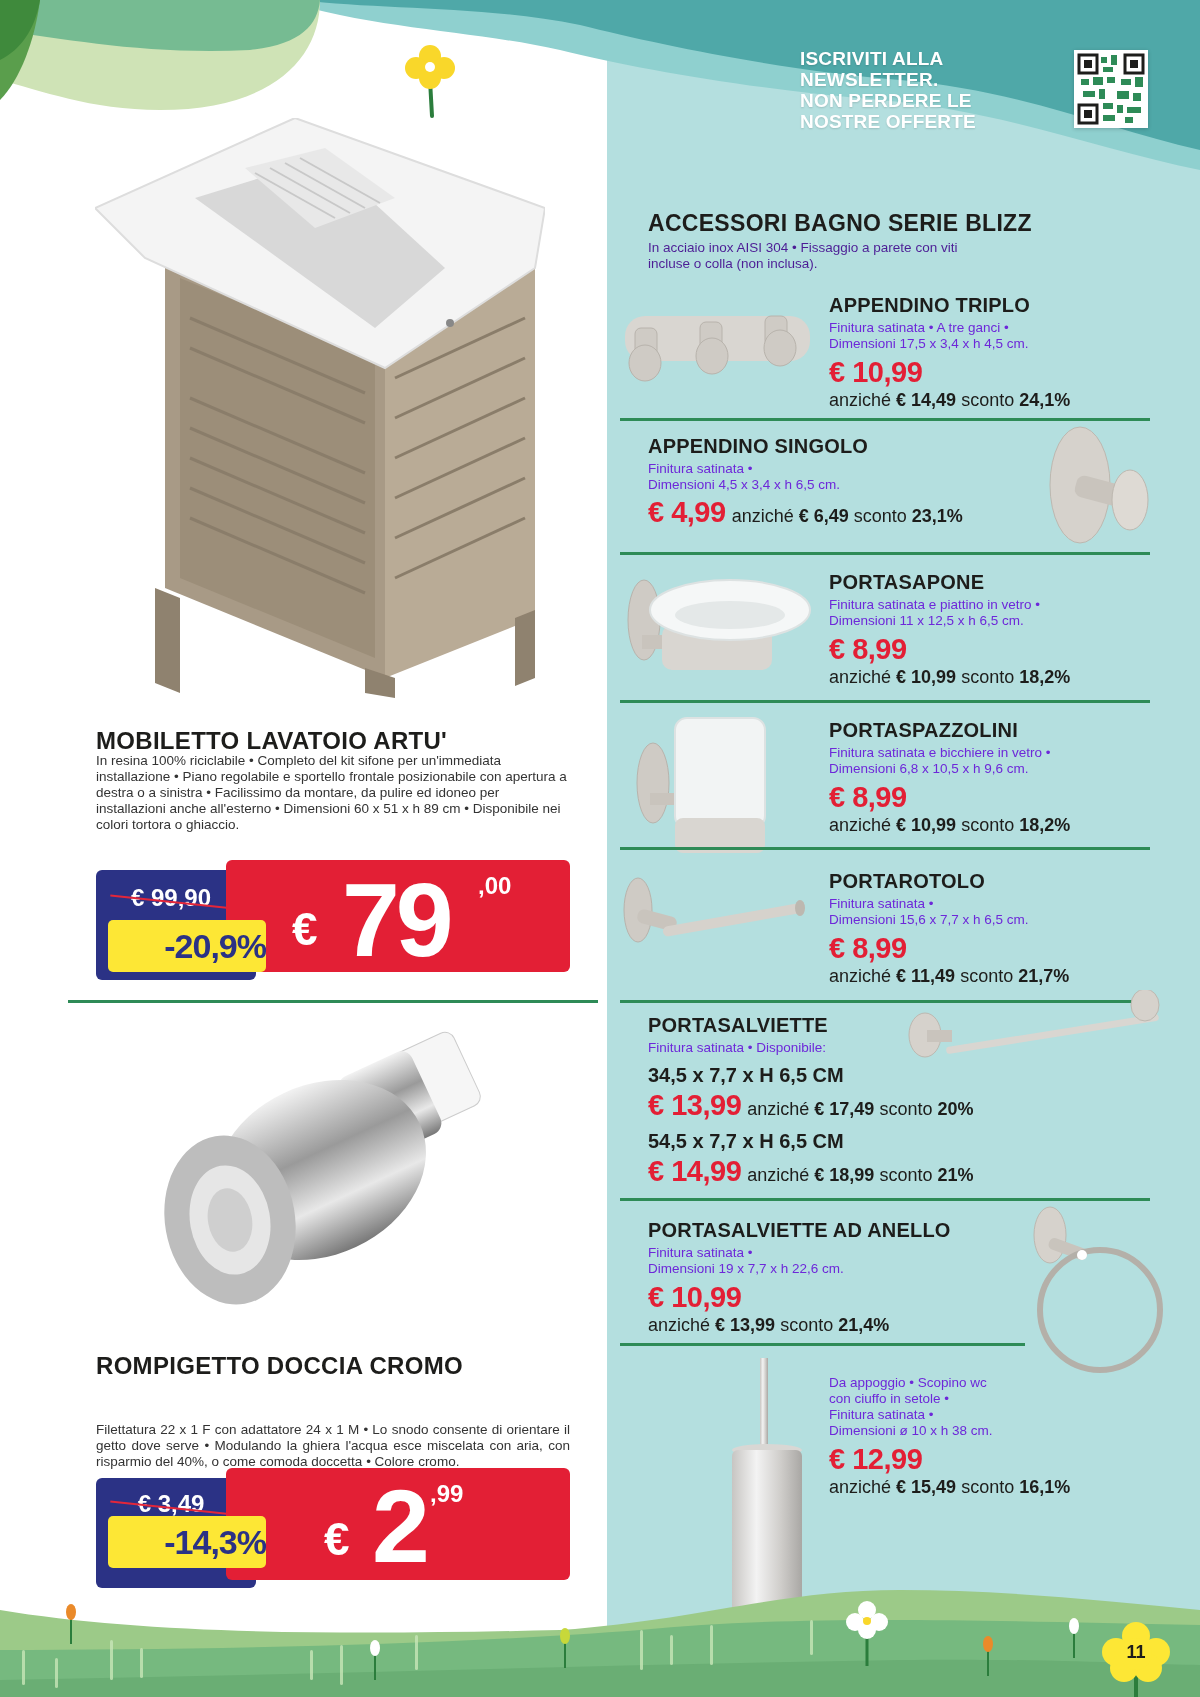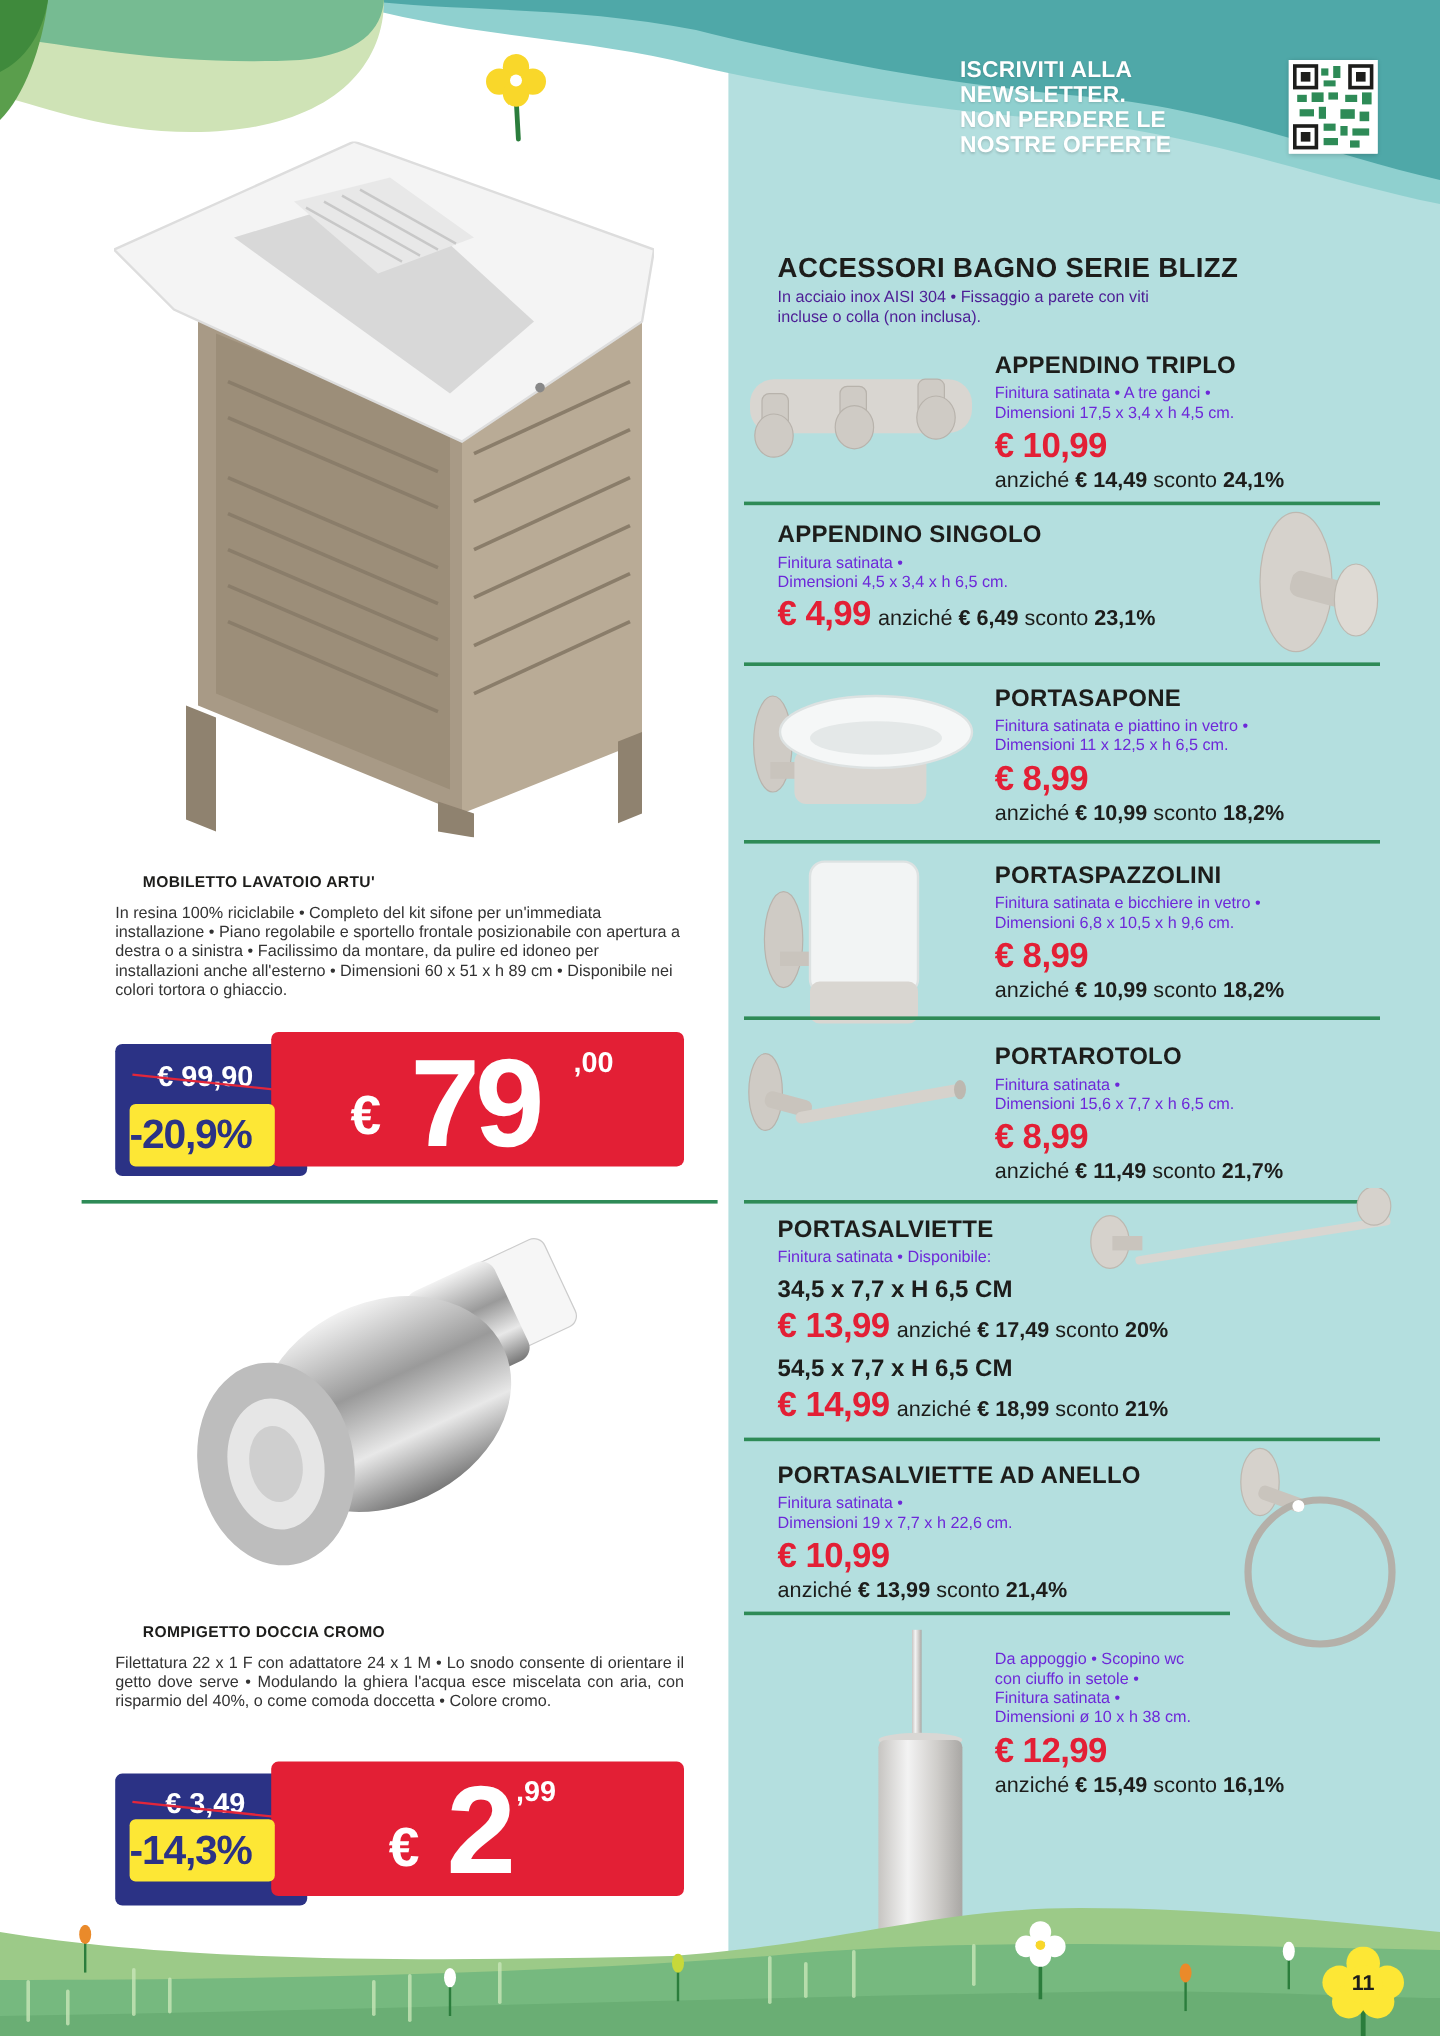--- a/index.html
+++ b/index.html
@@ -8,29 +8,29 @@
 
   .right-panel { position: absolute; left: 607px; top: 0; width: 593px; height: 1697px; background: #b4dfdf; }
   .top-wave { position: absolute; left: 0; top: 0; width: 1200px; height: 200px; }
   .bottom-grass { position: absolute; left: 0; top: 1590px; width: 1200px; height: 107px; }
 
   .newsletter { position: absolute; right: 140px; top: 48px; width: 260px; text-align: left; color: #fff; font-weight: 900; font-size: 19px; line-height: 21px; letter-spacing: 0.2px; text-shadow: 0 1px 2px rgba(0,0,0,0.15); }
   .qr { position: absolute; left: 1074px; top: 50px; width: 74px; height: 78px; background: #fff; border: 3px solid #fff; box-shadow: 0 1px 4px rgba(0,0,0,0.2); }
 
   
   .product-img { position: absolute; }
-  .left-title { position: absolute; left: 96px; font-weight: 700; font-size: 13px; letter-spacing: 0.3px; margin-left: 23px; }
+  .left-title { position: absolute; left: 96px; font-weight: 700; font-size: 24px; letter-spacing: 0.3px; }
   .left-desc { position: absolute; left: 96px; width: 474px; font-size: 13.5px; line-height: 16px; color: #333; }
-  .justify { text-align: justify; }
+  .justify { text-align: justify; margin-top: 44px; }
 
   .price-block { position: absolute; left: 96px; width: 474px; height: 115px; }
   .pb-blue { position: absolute; left: 0; top: 10px; width: 160px; height: 110px; background: #2b3285; border-radius: 6px; }
   .pb-old { position: absolute; left: 0; top: 10px; width: 150px; text-align: center; color: #fff; font-weight: 700; font-size: 24px; }
   .pb-old .strike { position: absolute; left: 14px; top: 17px; width: 124px; height: 2px; background: #e3263a; transform: rotate(6deg); }
-  .pb-yellow { position: absolute; left: 12px; top: 46px; width: 121px; height: 52px; background: #fde735; border-radius: 5px; color: #2b3285; font-weight: 700; font-size: 34px; text-align: left; line-height: 52px; letter-spacing: -1px; }
+  .pb-yellow { position: absolute; left: 12px; top: 46px; width: 158px; height: 52px; background: #fde735; border-radius: 5px; color: #2b3285; font-weight: 700; font-size: 34px; text-align: right; line-height: 52px; letter-spacing: -1px; }
   .pb-red { position: absolute; left: 130px; top: 0; width: 344px; height: 112px; background: #e31f35; border-radius: 6px; }
   .pb-euro { position: absolute; color: #fff; font-weight: 700; font-size: 46px; }
   .pb-int { position: absolute; color: #fff; font-weight: 900; font-size: 104px; line-height: 104px; letter-spacing: -4px; }
   .pb-dec { position: absolute; color: #fff; font-weight: 700; font-size: 24px; }
 
   .divider { position: absolute; height: 3px; background: #2e8b57; }
 
   
   .section-title { position: absolute; left: 648px; top: 210px; font-weight: 900; font-size: 23px; letter-spacing: 0.3px; color: #1d1d1b; }
   .section-desc { position: absolute; left: 648px; top: 240px; width: 330px; font-size: 13.5px; line-height: 16px; color: #4c1d95; }

